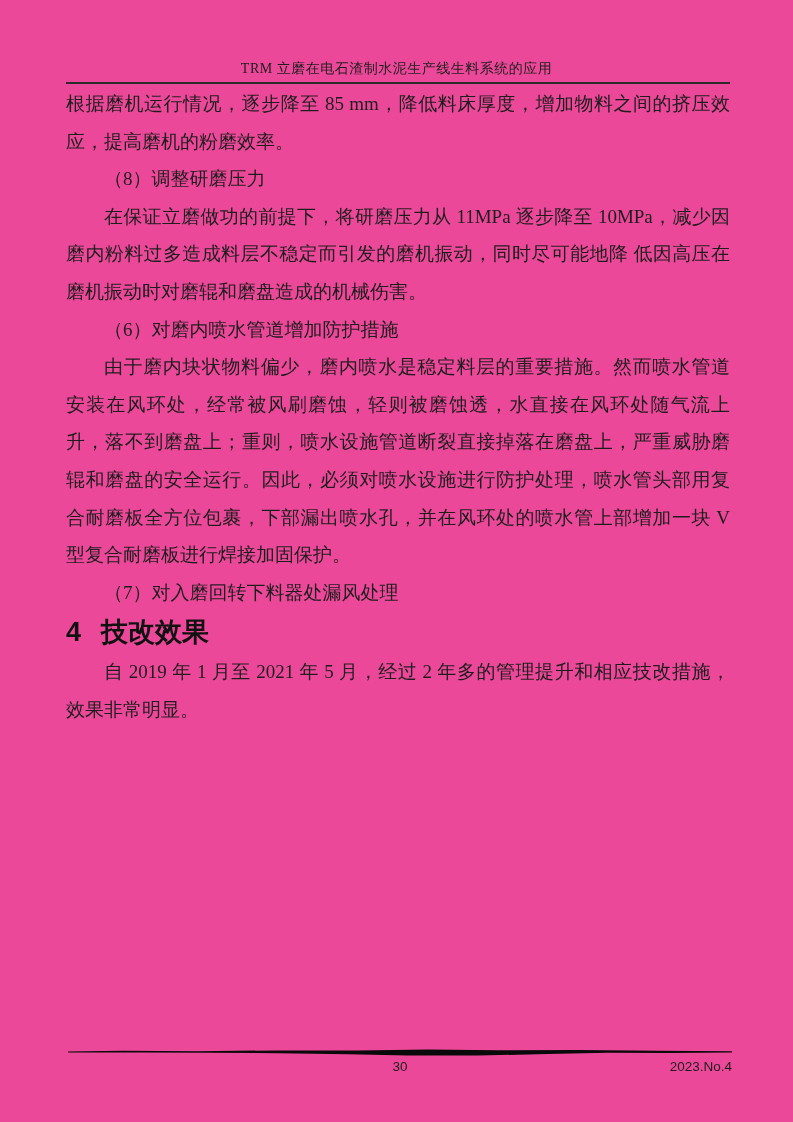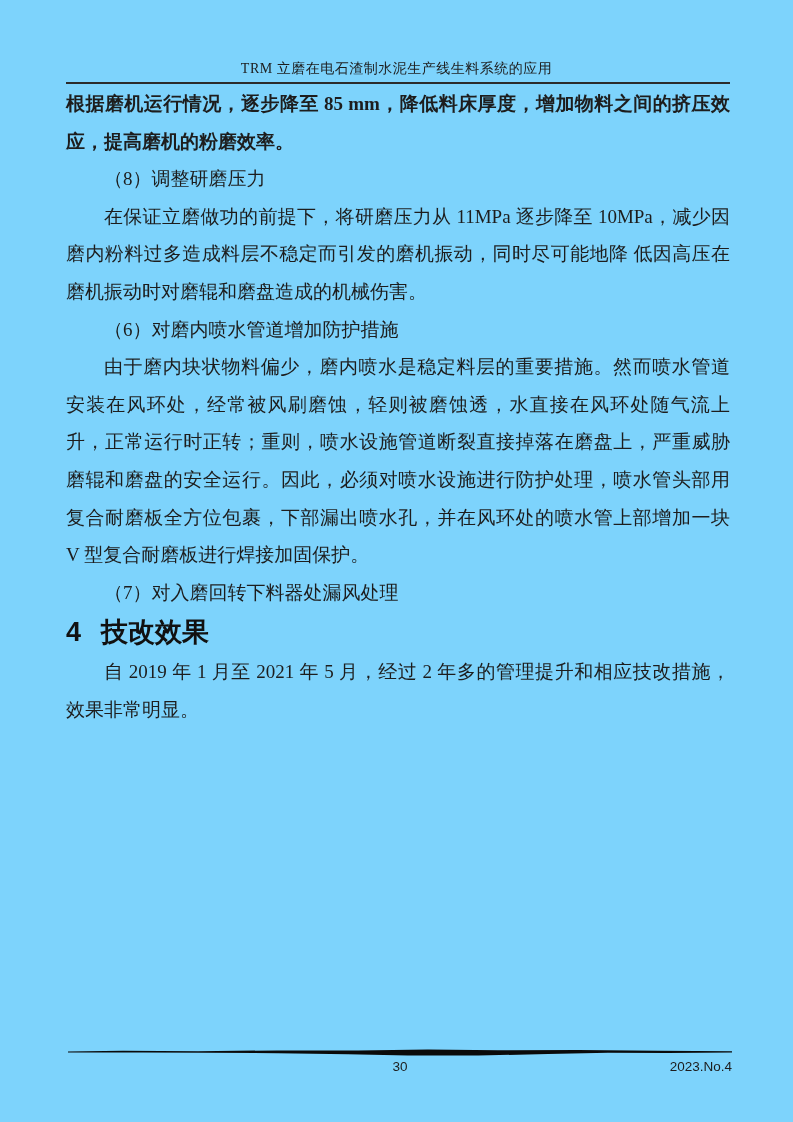--- a/index.html
+++ b/index.html
@@ -4,21 +4,21 @@
 <style>
   html, body {
     margin: 0;
     padding: 0;
     background: #ffffff;
   }
   .page {
     position: relative;
     width: 793px;
     height: 1122px;
-    background: #7dd3fc;
+    background: #ec4899;
     overflow: hidden;
     font-family: "Liberation Serif", "DejaVu Serif", serif;
     color: #1d1d1d;
   }
   
   .header-title {
     position: absolute;
     top: 60px;
     left: 0;
     right: 0;
@@ -45,21 +45,20 @@
     font-size: 19px;
     line-height: 37.6px;
     text-align: justify;
   }
   .para {
     margin: 0;
     text-indent: 2em;
   }
   .para.no-indent {
     text-indent: 0;
-    font-weight: bold;
   }
   .section-heading {
     margin: 4px 0 4px 0;
     font-family: "Liberation Sans", "DejaVu Sans", sans-serif;
     font-weight: bold;
     font-size: 27px;
     line-height: 34px;
     color: #111111;
     text-indent: 0;
   }
@@ -107,21 +106,21 @@
   <header>
     <div class="header-title">TRM 立磨在电石渣制水泥生产线生料系统的应用</div>
     <div class="header-rule"></div>
   </header>
 
   <main class="body-text">
     <p class="para no-indent">根据磨机运行情况，逐步降至 85 mm，降低料床厚度，增加物料之间的挤压效应，提高磨机的粉磨效率。</p>
     <p class="para">（8）调整研磨压力</p>
     <p class="para">在保证立磨做功的前提下，将研磨压力从 11MPa 逐步降至 10MPa，减少因磨内粉料过多造成料层不稳定而引发的磨机振动，同时尽可能地降 低因高压在磨机振动时对磨辊和磨盘造成的机械伤害。</p>
     <p class="para">（6）对磨内喷水管道增加防护措施</p>
-    <p class="para">由于磨内块状物料偏少，磨内喷水是稳定料层的重要措施。然而喷水管道安装在风环处，经常被风刷磨蚀，轻则被磨蚀透，水直接在风环处随气流上升，正常运行时正转；重则，喷水设施管道断裂直接掉落在磨盘上，严重威胁磨辊和磨盘的安全运行。因此，必须对喷水设施进行防护处理，喷水管头部用复合耐磨板全方位包裹，下部漏出喷水孔，并在风环处的喷水管上部增加一块 V 型复合耐磨板进行焊接加固保护。</p>
+    <p class="para">由于磨内块状物料偏少，磨内喷水是稳定料层的重要措施。然而喷水管道安装在风环处，经常被风刷磨蚀，轻则被磨蚀透，水直接在风环处随气流上升，落不到磨盘上；重则，喷水设施管道断裂直接掉落在磨盘上，严重威胁磨辊和磨盘的安全运行。因此，必须对喷水设施进行防护处理，喷水管头部用复合耐磨板全方位包裹，下部漏出喷水孔，并在风环处的喷水管上部增加一块 V 型复合耐磨板进行焊接加固保护。</p>
     <p class="para">（7）对入磨回转下料器处漏风处理</p>
 
     <h2 class="section-heading">
       <span class="sec-num">4</span><span class="sec-title">技改效果</span>
     </h2>
 
     <p class="para">自 2019 年 1 月至 2021 年 5 月，经过 2 年多的管理提升和相应技改措施，效果非常明显。</p>
   </main>
 
   <footer class="page-footer">

